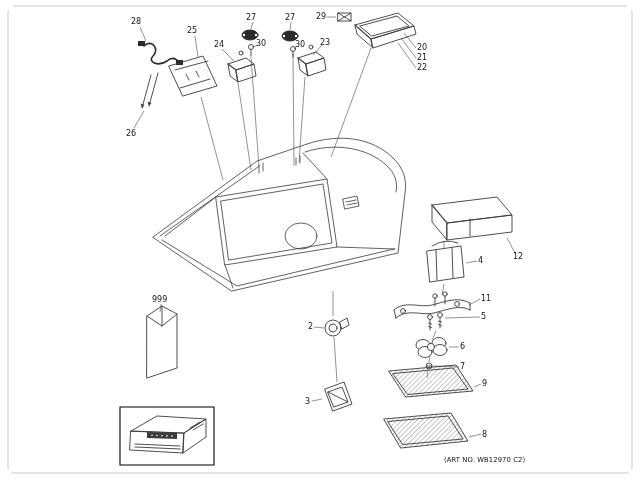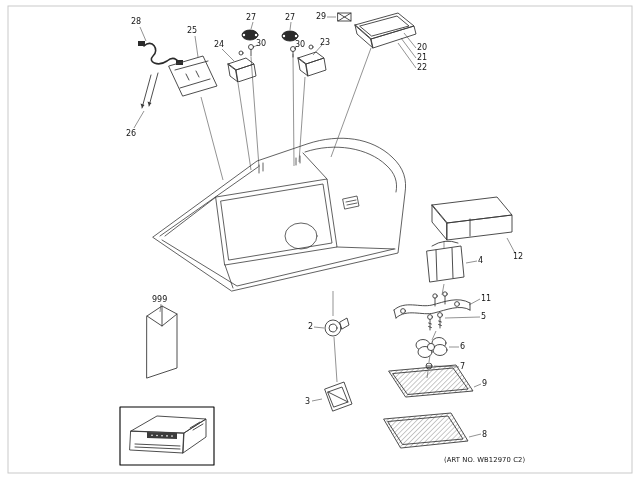--- a/index.html
+++ b/index.html
@@ -1,19 +1,20 @@
 <!DOCTYPE html>
 <html><head>
 <meta charset="utf-8">
 <style>
   html,body{margin:0;padding:0;background:#ffffff;}
   .page{
     position:relative;width:640px;height:480px;background:#ffffff;
     font-family:"DejaVu Sans","Liberation Sans",sans-serif;
     overflow:hidden;
+    border-radius:31px;
   }
   svg{display:block;}
   text{fill:#141414;font-family:"DejaVu Sans","Liberation Sans",sans-serif;}
   .part-label{font-size:8px;}
   .art-label{font-size:6.8px;letter-spacing:0.1px;}
 </style>
 </head>
 <body>
 
 <div class="page">

